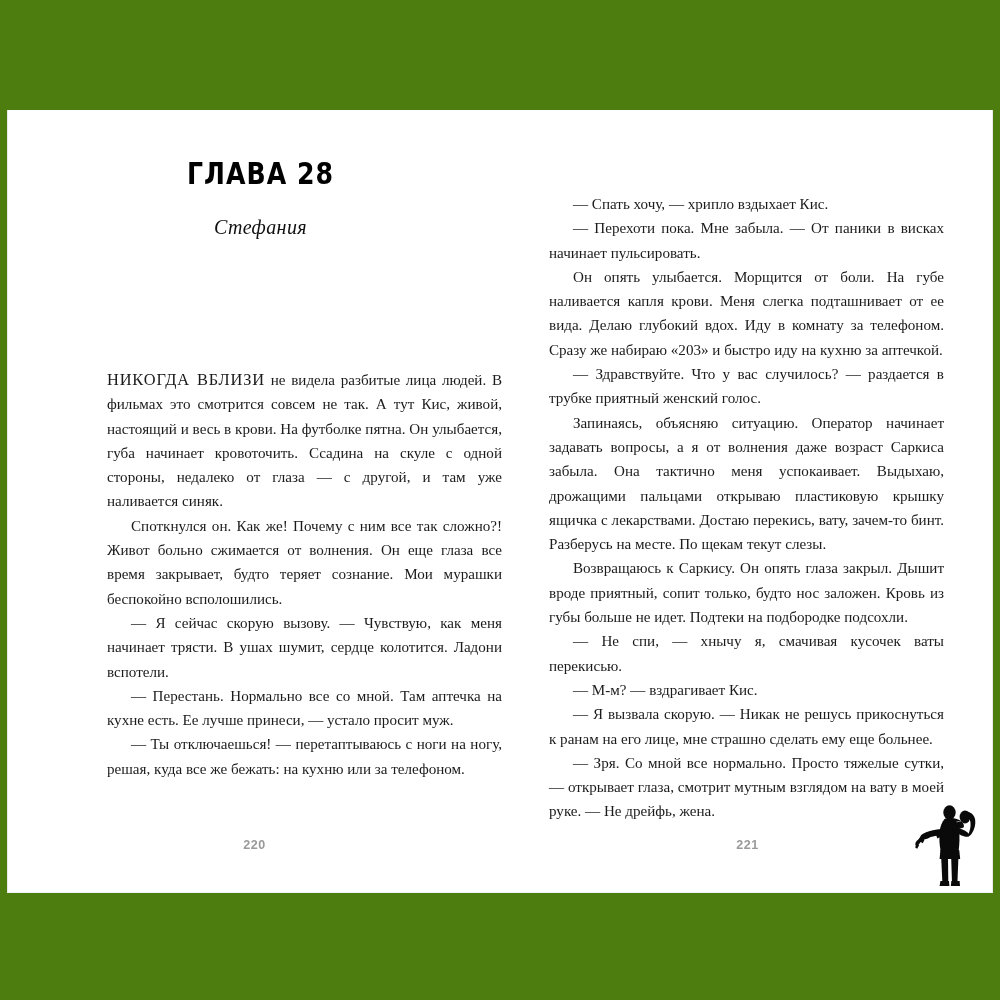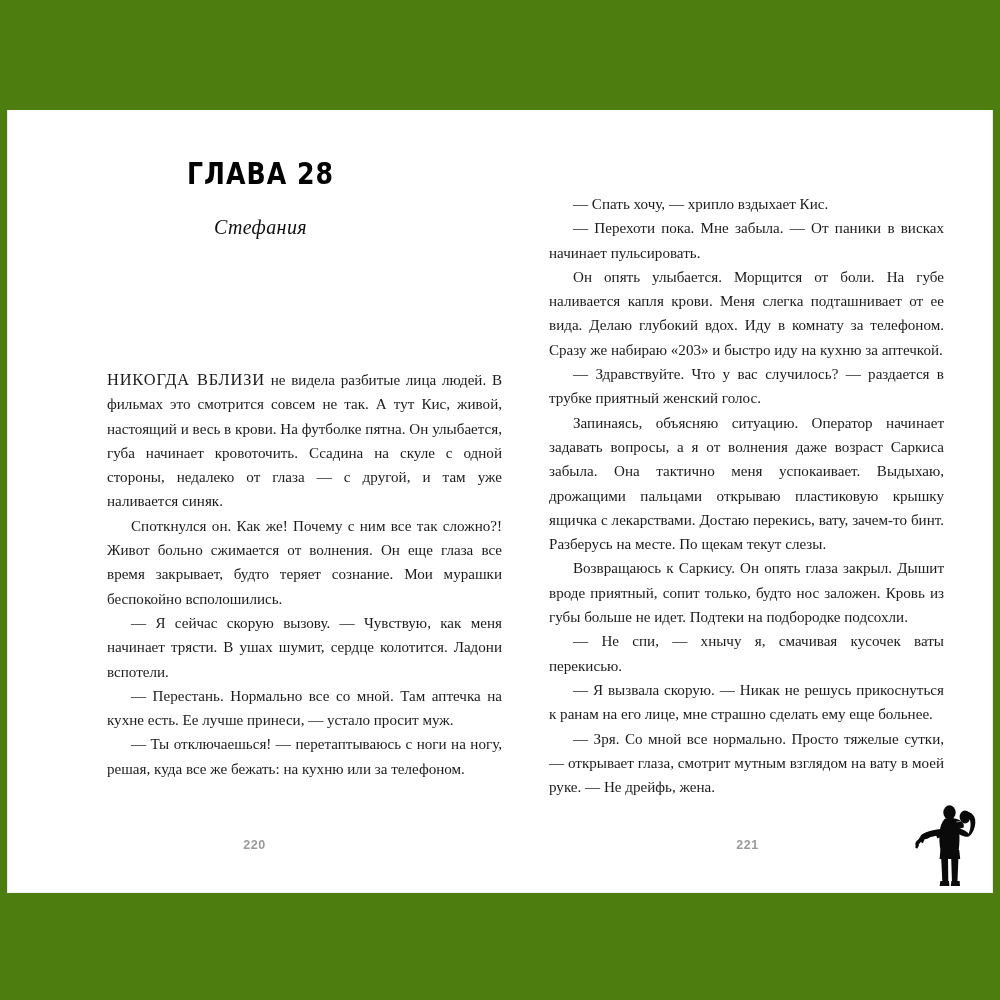--- a/index.html
+++ b/index.html
@@ -155,20 +155,21 @@
     <div class="page page-right">
 
       <div class="text-col body-right">
         <p class="para">— Спать хочу, — хрипло вздыхает Кис.</p>
         <p class="para">— Перехоти пока. Мне забыла. — От паники в висках начинает пульсировать.</p>
         <p class="para">Он опять улыбается. Морщится от боли. На губе наливается капля крови. Меня слегка подташнивает от ее вида. Делаю глубокий вдох. Иду в комнату за телефоном. Сразу же набираю «203» и быстро иду на кухню за аптечкой.</p>
         <p class="para">— Здравствуйте. Что у вас случилось? — раздается в трубке приятный женский голос.</p>
         <p class="para">Запинаясь, объясняю ситуацию. Оператор начинает задавать вопросы, а я от волнения даже возраст Саркиса забыла. Она тактично меня успокаивает. Выдыхаю, дрожащими пальцами открываю пластиковую крышку ящичка с лекарствами. Достаю перекись, вату, зачем-то бинт. Разберусь на месте. По щекам текут слезы.</p>
         <p class="para">Возвращаюсь к Саркису. Он опять глаза закрыл. Дышит вроде приятный, сопит только, будто нос заложен. Кровь из губы больше не идет. Подтеки на подбородке подсохли.</p>
         <p class="para">— Не спи, — хнычу я, смачивая кусочек ваты перекисью.</p>
+        <p class="para">— М-м? — вздрагивает Кис.</p>
         <p class="para">— Я вызвала скорую. — Никак не решусь прикоснуться к ранам на его лице, мне страшно сделать ему еще больнее.</p>
         <p class="para">— Зря. Со мной все нормально. Просто тяжелые сутки, — открывает глаза, смотрит мутным взглядом на вату в моей руке. — Не дрейфь, жена.</p>
       </div>
 
       <div class="folio">221</div>
 
       <div class="corner-art">
         <svg viewBox="0 0 78 92" xmlns="http://www.w3.org/2000/svg" aria-hidden="true">
           <g fill="#0a0a0a">
 

